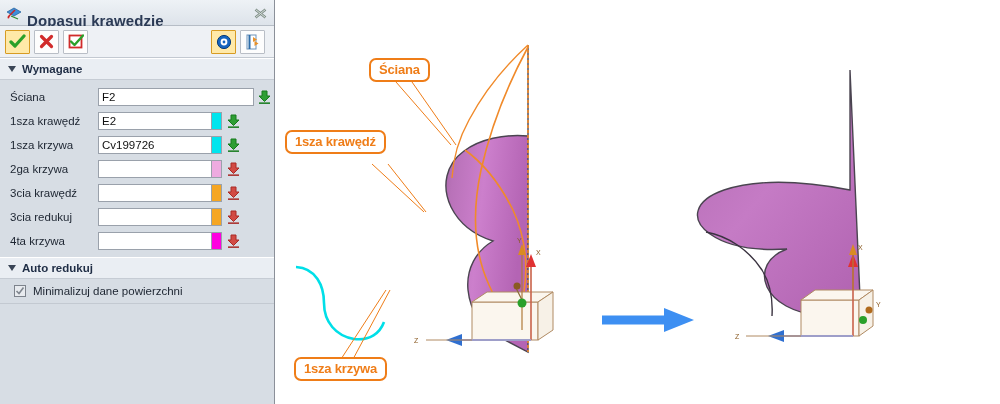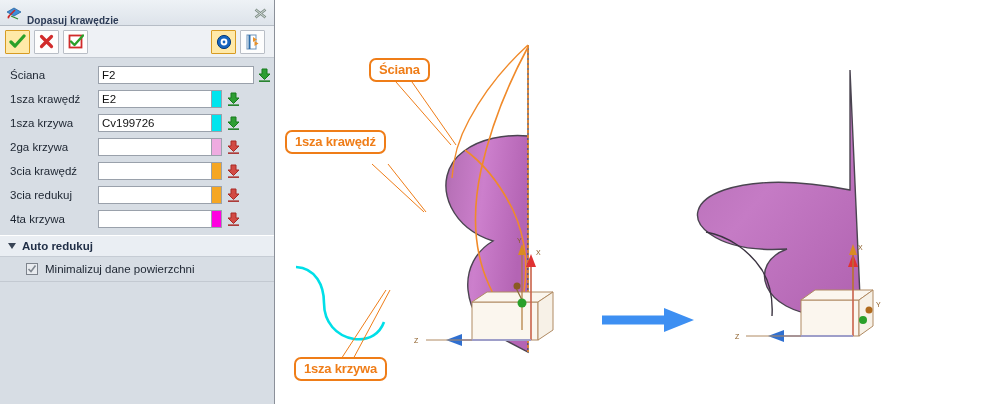--- a/index.html
+++ b/index.html
@@ -17,21 +17,21 @@
     box-sizing:border-box;
   }
   #titlebar{
     height:25px;display:flex;align-items:center;
     background:linear-gradient(#eef2f6,#dde3ea);
     border-bottom:1px solid #b6bdc6;
     padding:0 4px 0 6px;position:relative;
   }
   #titlebar .tb-icon{width:16px;height:14px;position:relative;flex:0 0 auto;margin-right:5px;}
   #titlebar .tb-title{
-    font-size:10px;font-weight:bold;color:#2b3a55;letter-spacing:.1px;
+    font-size:15px;font-weight:bold;color:#2b3a55;letter-spacing:.1px;
     white-space:nowrap;
     margin-top:16px;
   }
   #close-btn{
     position:absolute;right:6px;top:6px;width:15px;height:13px;
     cursor:pointer;
   }
   #toolbar{
     height:32px;display:flex;align-items:center;
     background:#eef1f5;border-bottom:1px solid #c3c9d1;
@@ -72,21 +72,21 @@
     font-family:"Liberation Sans",sans-serif;outline:none;
   }
   .finput.wide{width:156px;}
   .finput.active{border:2px solid #2a7fd4;}
   .chip{
     width:10px;height:18px;box-sizing:border-box;
     border:1px solid #9aa1ab;border-left:none;
   }
   .arr{width:22px;display:flex;align-items:center;justify-content:center;}
   .chk-row{
-    display:flex;align-items:center;height:24px;padding-left:26px;
+    display:flex;align-items:center;height:24px;padding-left:14px;
     background:#d7dde4;
   }
   .chkbox{
     width:12px;height:12px;border:1px solid #7d838c;background:#e8ebef;
     margin-right:7px;position:relative;box-sizing:border-box;cursor:pointer;
   }
   .chk-label{font-size:11.5px;color:#1c2430;}
   #panel-foot{background:#d7dde4;height:16px;border-top:1px solid #c3c9d1;}
   
   #viewport{position:absolute;left:276px;top:0;width:724px;height:404px;background:#fff;}
@@ -147,20 +147,24 @@
     <div class="tbtn" title="Next">
       <svg width="14" height="16" viewBox="0 0 14 16">
         <rect x="1" y="1" width="9" height="14" fill="#fff" stroke="#6d93bb" stroke-width="1"></rect>
         <path d="M3.5 1 L3.5 15" stroke="#2d6ca8" stroke-width="2"></path>
         <path d="M7 3 L11 5.5 L7 8 Z" fill="#e8912b"></path>
         <path d="M8.5 7 L12.5 9.5 L8.5 12 Z" fill="#e8912b"></path>
       </svg>
     </div>
   </div>
 
+  <div class="sec-hdr">
+    <span class="tri"></span>
+    <span>Wymagane</span>
+  </div>
 
   <div id="fields">
       <div class="frow">
         <span class="flabel">Ściana</span>
         <span class="fbox">
           <input type="text" class="finput wide" placeholder="" value="F2" style="">
         </span>
         <span class="arr">
           <svg width="15" height="15" viewBox="0 0 15 15">
             <path d="M5 1 h5 v5 h3 L7.5 11.5 L2 6 h3 Z" fill="#2e9e34" stroke="#167a1c" stroke-width="1"></path>

